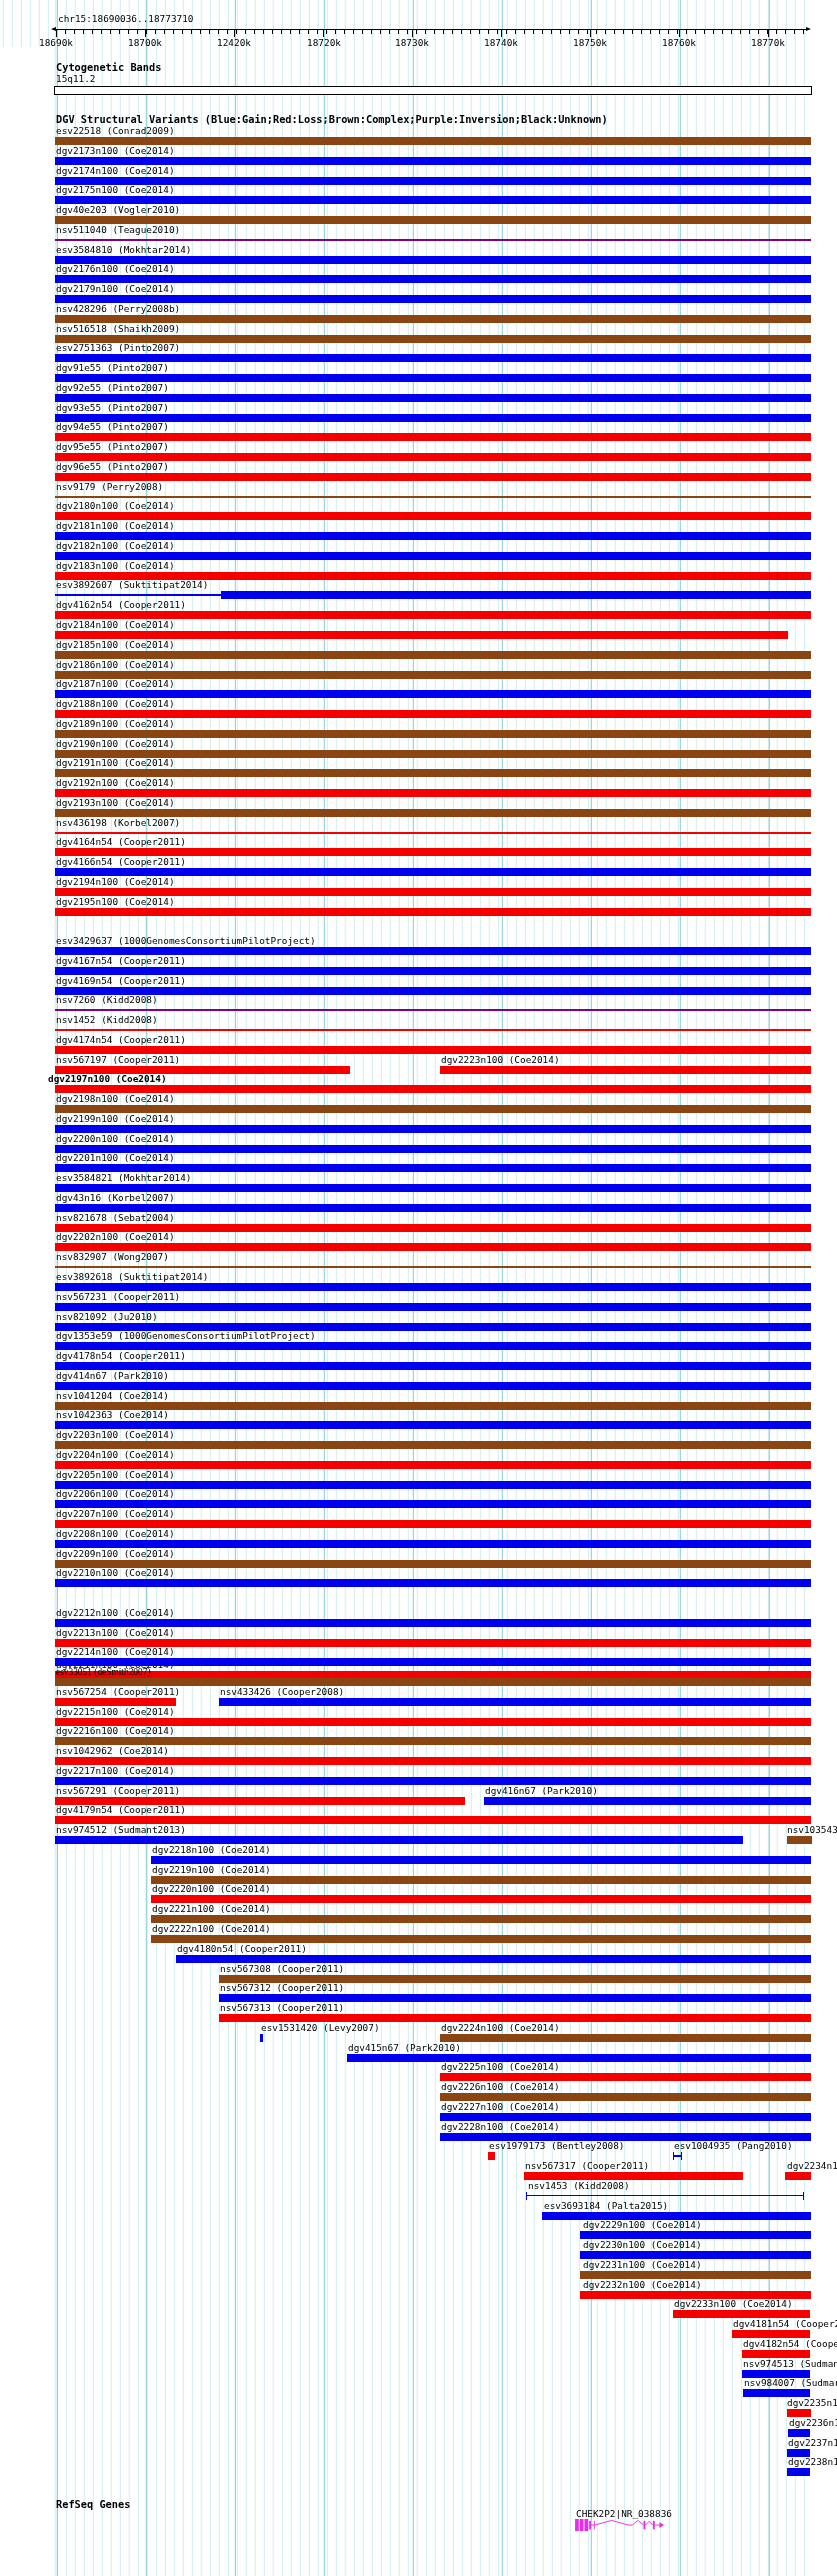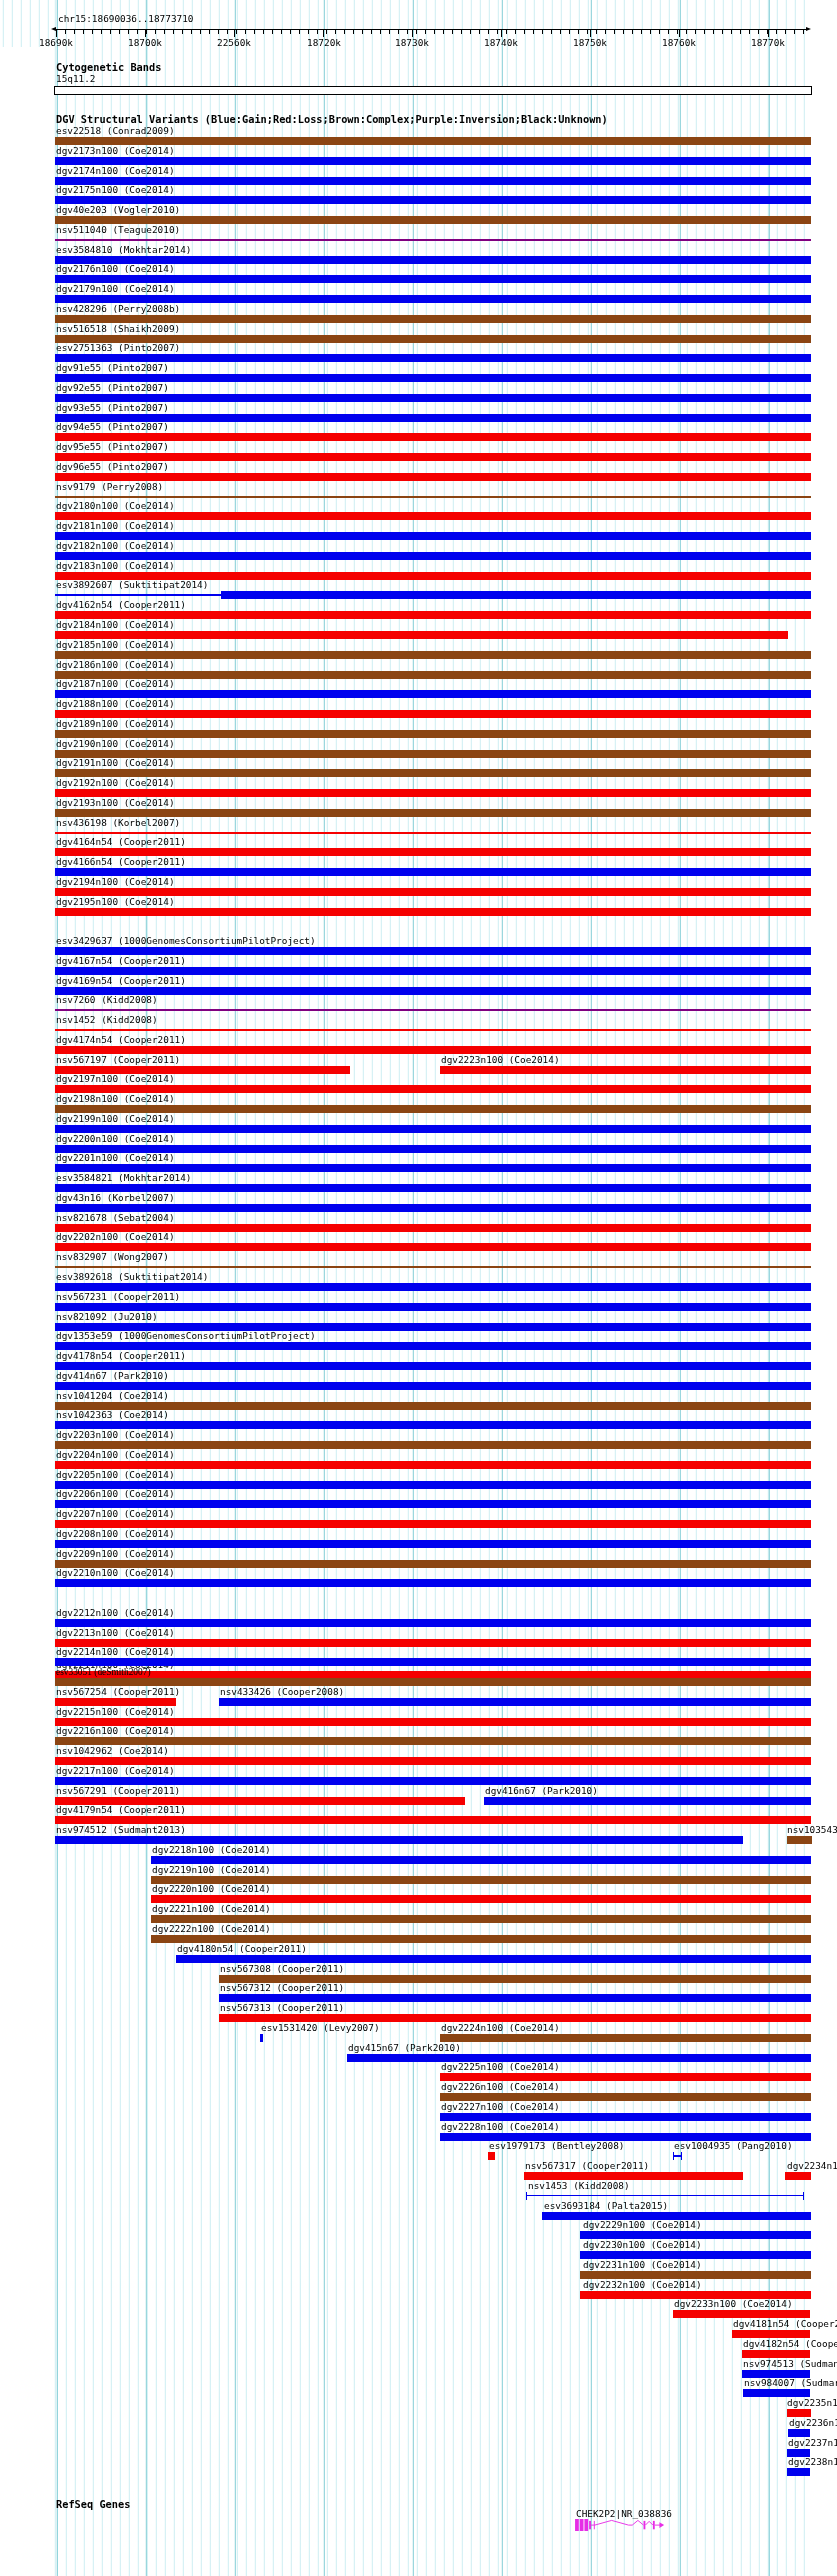--- a/index.html
+++ b/index.html
@@ -50,21 +50,21 @@
   <span id="chrom-title" class="txt">chr15:18690036..18773710</span>
 
   <div id="ruler-line"></div>
   <div id="ruler-arrow-l"></div>
   <div id="ruler-arrow-r"></div>
   <div id="ticks-minor"></div>
   <div id="ticks-major"></div>
   <div id="tick-labels">
       <span class="tick-label" style="left: 56px;">18690k</span>
       <span class="tick-label" style="left: 145px;">18700k</span>
-      <span class="tick-label" style="left: 234px;">22560k</span>
+      <span class="tick-label" style="left: 234px;">12420k</span>
       <span class="tick-label" style="left: 324px;">18720k</span>
       <span class="tick-label" style="left: 412px;">18730k</span>
       <span class="tick-label" style="left: 501px;">18740k</span>
       <span class="tick-label" style="left: 590px;">18750k</span>
       <span class="tick-label" style="left: 679px;">18760k</span>
       <span class="tick-label" style="left: 768px;">18770k</span>
     </div>
 
   <span id="cytoband-title" class="hdr">Cytogenetic Bands</span>
   <span id="cytoband-name" class="txt">15q11.2</span>
@@ -258,21 +258,21 @@
         <span class="flabel" style="left: 56px;">dgv4174n54 (Cooper2011)</span>
         <div class="fbar" style="left: 55px; width: 756px; top: 11.3px; height: 7.5px; background: rgb(245, 0, 0);"></div>
       </div>
       <div class="row" style="top: 1055px;">
         <span class="flabel" style="left: 56px;">nsv567197 (Cooper2011)</span>
         <div class="fbar" style="left: 55px; width: 295px; top: 11.3px; height: 7.5px; background: rgb(245, 0, 0);"></div>
         <span class="flabel" style="left: 441px;">dgv2223n100 (Coe2014)</span>
         <div class="fbar" style="left: 440px; width: 371px; top: 11.3px; height: 7.5px; background: rgb(245, 0, 0);"></div>
       </div>
       <div class="row" style="top: 1074px;">
-        <span class="flabel" style="left: 56px;">dgv2197n100 (Coe2014)</span>
+        <span class="flabel" style="left: 48px; font-weight: bold;">dgv2197n100 (Coe2014)</span>
         <div class="fbar" style="left: 55px; width: 756px; top: 11.3px; height: 7.5px; background: rgb(245, 0, 0);"></div>
       </div>
       <div class="row" style="top: 1094px;">
         <span class="flabel" style="left: 56px;">dgv2198n100 (Coe2014)</span>
         <div class="fbar" style="left: 55px; width: 756px; top: 11.3px; height: 7.5px; background: rgb(139, 69, 19);"></div>
       </div>
       <div class="row" style="top: 1114px;">
         <span class="flabel" style="left: 56px;">dgv2199n100 (Coe2014)</span>
         <div class="fbar" style="left: 55px; width: 756px; top: 11.3px; height: 7.5px; background: rgb(0, 0, 238);"></div>
       </div>

